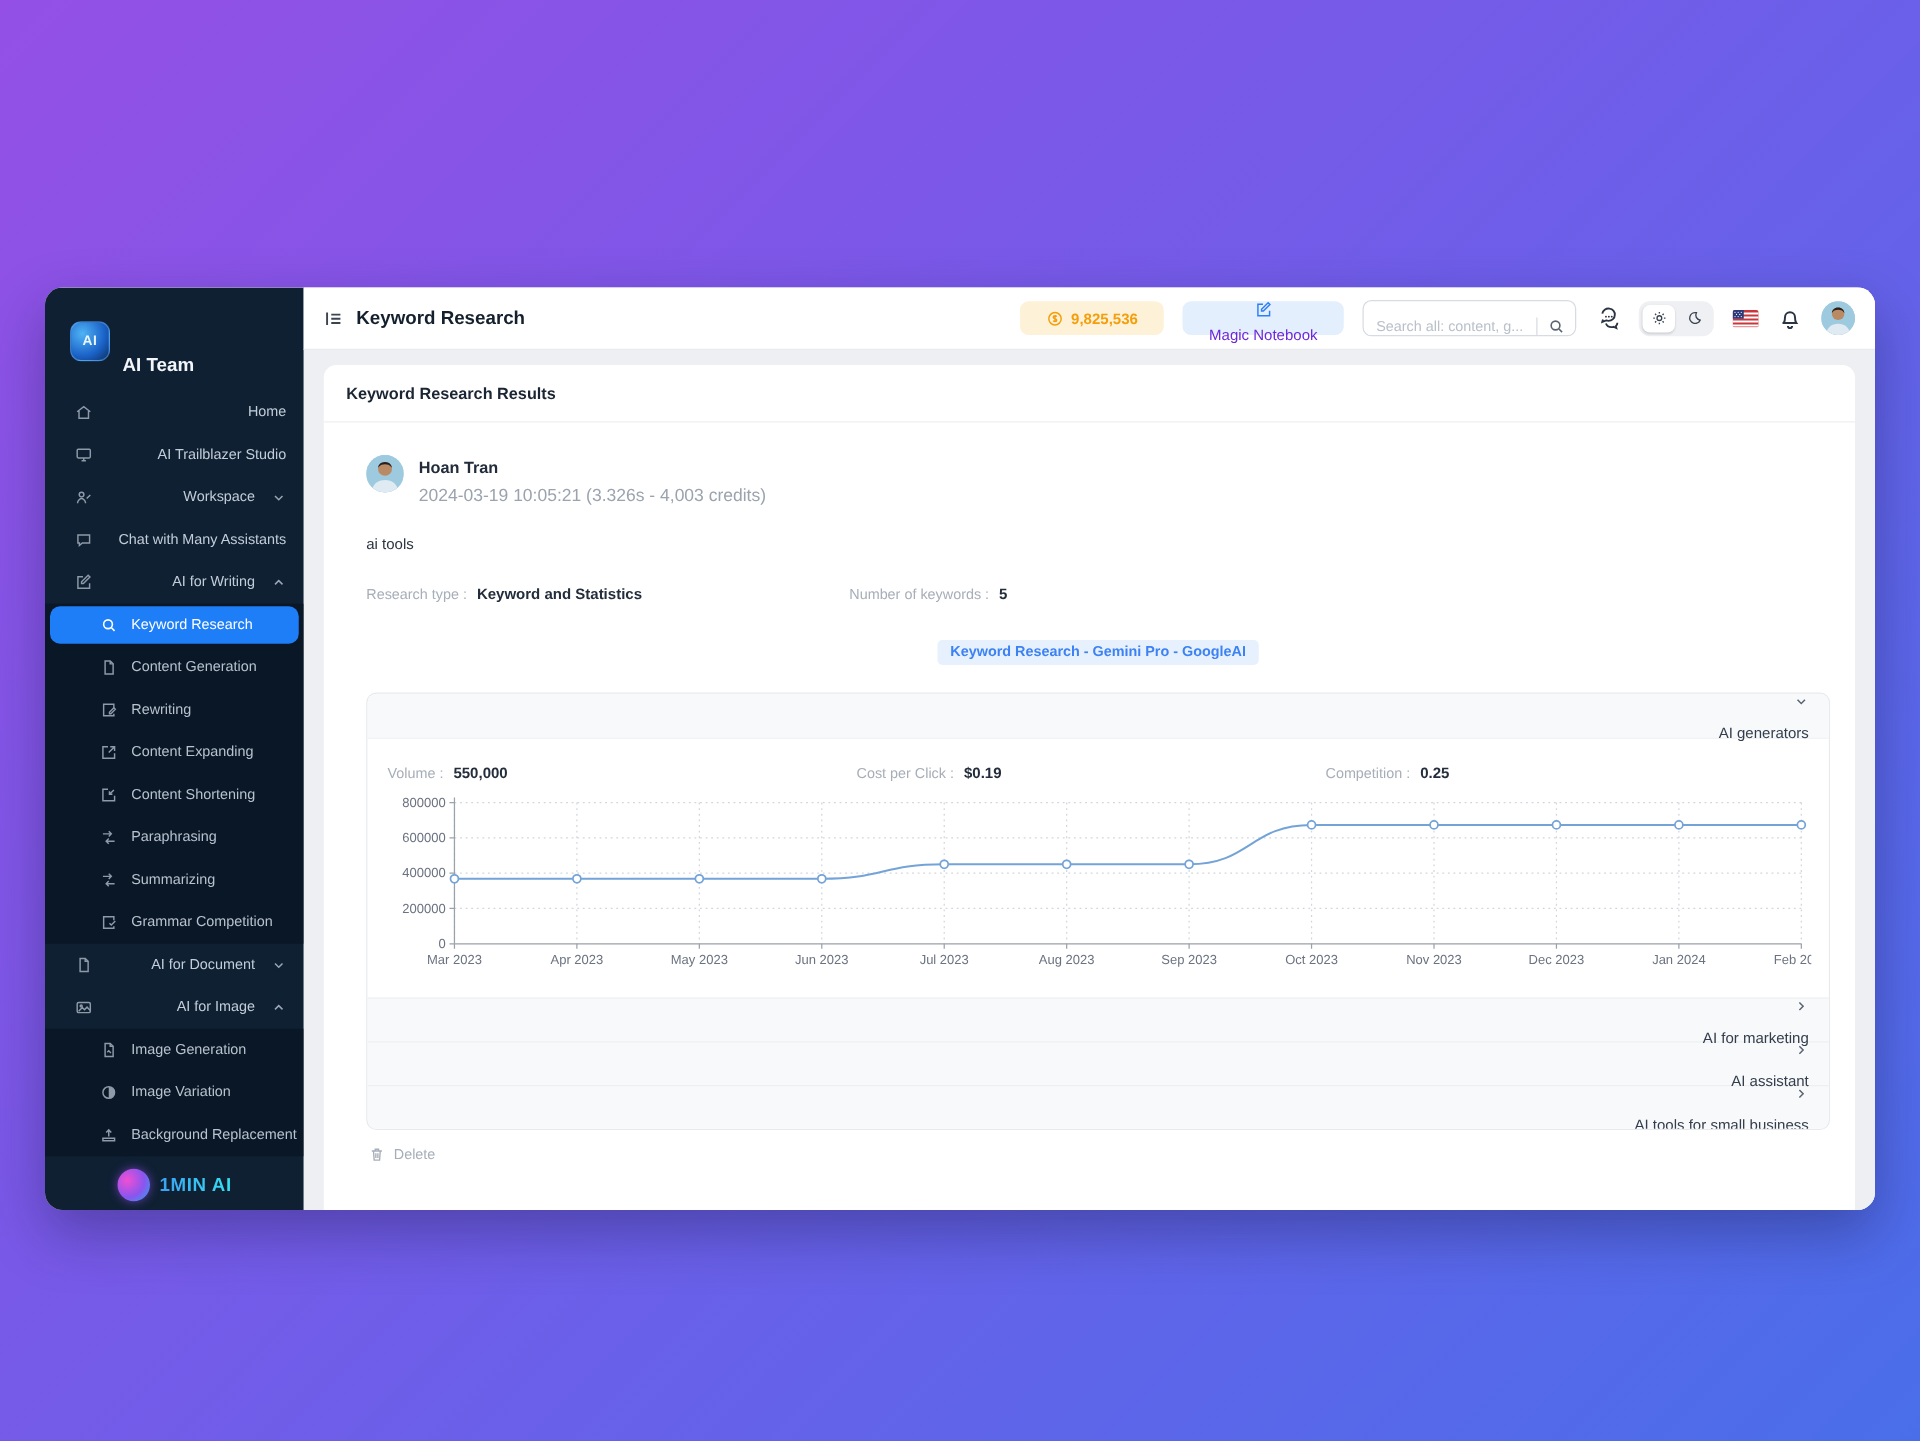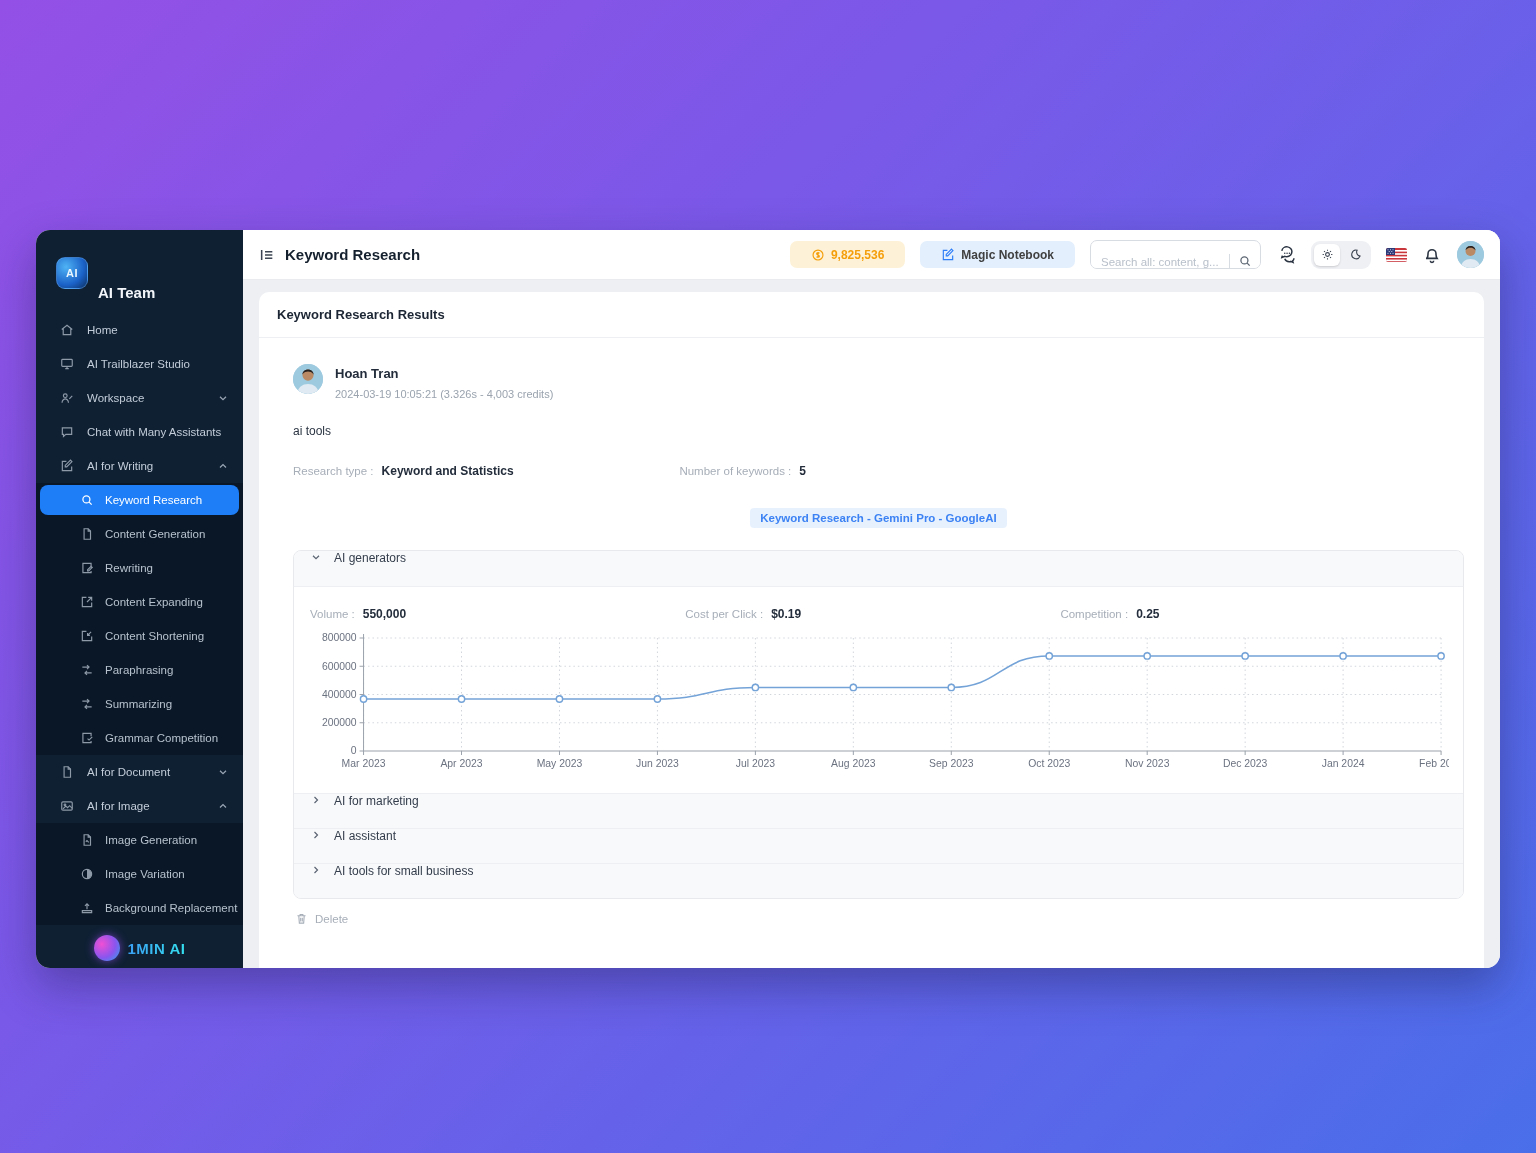--- a/index.html
+++ b/index.html
@@ -27,21 +27,21 @@
     display:flex; align-items:center; justify-content:center;
     color:#eaf6ff; font-size:11px; font-weight:bold; letter-spacing:.5px;
     border:1px solid rgba(120,190,255,.4);
   }
   .app-name { color:#f2f6fa; font-size:15px; font-weight:bold;margin-top:40px; }
   .nav { display:flex; flex-direction:column; }
   .nav-item {
     height:34px; display:flex; align-items:center; gap:13px; padding:0 14px 0 24px;
     cursor:pointer; color:#c3cdd9; white-space:nowrap;
   }
-  .nav-item .nlabel { flex:1; overflow:hidden; text-overflow:ellipsis; }
+  .nav-item .nlabel { flex:1; overflow:hidden; text-overflow:ellipsis;text-align:right; }
   .submenu { background:#0a1726; display:flex; flex-direction:column; }
   .sub-item {
     height:34px; display:flex; align-items:center; gap:11px; padding:0 14px 0 44px;
     cursor:pointer; color:#b7c2ce; white-space:nowrap;
   }
   .sub-item.active {
     background:#1e7ef7; color:#fff; border-radius:8px; margin:2px 4px; height:30px;
     padding-left:40px; justify-content:flex-start;
   }
   .sub-item.active .ic { color:#fff; }
@@ -66,21 +66,21 @@
   .topbar {
     height:50px; background:#fff; border-bottom:1px solid #e9ebef;
     display:flex; align-items:center; padding:0 16px; gap:14px; flex:none;
   }
   .tb-title { display:flex; align-items:center; gap:10px; font-size:15px; font-weight:bold; color:#15202e; }
   .tb-title .ic { width:16px; height:16px; color:#3b4452; }
   .tb-right { margin-left:auto; display:flex; align-items:center; gap:15px; }
   .pill { display:flex; align-items:center; gap:6px; height:27px; padding:0 21px; border-radius:7px; font-size:12px; font-weight:bold; cursor:pointer; }
   .pill-credits { background:#fdf2d7; color:#f59e0b; }
   .pill-credits .ic { color:#f59e0b; width:14px; height:14px; }
-  .pill-magic { background:#e3effd; color:#404040; font-weight:bold; }
+  .pill-magic { background:#e3effd; color:#6d28d9; font-weight:normal;flex-direction:column; }
   .pill-magic .ic { color:#2e7ef7; width:14px; height:14px; }
   .searchbox { display:flex; align-items:flex-end; height:29px; border:1px solid #d7dbe2; border-radius:7px; overflow:hidden; background:#fff; }
   .searchbox input { border:none; outline:none; width:138px; padding:0 10px; font-size:11.5px; color:#374151; font-family:"Liberation Sans",sans-serif; }
   .searchbox input::placeholder { color:#b9c0ca; }
   .search-btn { width:31px; display:flex; align-items:center; justify-content:center; border-left:1px solid #d7dbe2; cursor:pointer; background:#fff; }
   .search-btn .ic { width:14px; height:14px; color:#5b6572; }
   .tb-icon { width:20px; height:20px; color:#2b3442; cursor:pointer; }
   .theme-toggle { display:flex; background:#eef0f3; border-radius:9px; padding:3px; gap:2px; }
   .theme-seg { width:26px; height:22px; border-radius:6px; display:flex; align-items:center; justify-content:center; cursor:pointer; color:#3a4350; }
   .theme-seg.active { background:#fff; box-shadow:0 1px 2px rgba(0,0,0,.15); }
@@ -88,32 +88,32 @@
   .flag { width:21px; height:14px; border-radius:2px; overflow:hidden; flex:none; cursor:pointer; }
   .avatar { border-radius:50%; overflow:hidden; flex:none; cursor:pointer; background:#a9cfe2; }
   .avatar svg { display:block; }
   
   .content { flex:1; padding:12px 16px 0; min-height:0; }
   .card { background:#fff; border-radius:10px 10px 0 0; height:100%; display:flex; flex-direction:column; }
   .card-header { padding:15px 18px; font-size:13px; font-weight:bold; color:#1b2533; border-bottom:1px solid #edeff2; }
   .card-body { padding:26px 20px 0 34px; flex:1; min-height:0; }
   .user-row { display:flex; gap:12px; align-items:flex-start; }
   .user-name { font-size:13px; font-weight:bold; color:#222c3a; padding-top:2px; }
-  .timestamp { font-size:11px; color:#9aa3ae; margin-top:7px; }
+  .timestamp { font-size:14px; color:#9aa3ae; margin-top:7px; }
   .query { font-size:12px; color:#2a3442; margin:24px 0 0 0; }
   .meta-row { display:flex; margin-top:26px; font-size:11.5px; }
   .meta-col { width:33%; display:flex; gap:8px; align-items:baseline; }
   .meta-label { color:#a7aeb8; }
   .meta-value { color:#232d3b; font-weight:bold; font-size:12px; }
   .badge-row { display:flex; justify-content:center; margin-top:30px; }
   .model-badge { background:#e7f1fd; color:#3c82f4; font-size:11.5px; font-weight:bold; padding:4px 10px; border-radius:4px; cursor:pointer; }
   .acc-group { margin-top:22px; border:1px solid #e7e9ed; border-radius:8px; overflow:hidden; }
   .acc-header {
-    height:35px; display:flex; align-items:flex-start; gap:12px; padding:0 16px;
-    background:#f8f9fb; font-size:12px; color:#333d4b; cursor:pointer; border-top:1px solid #edeff2;
+    height:35px; display:flex; align-items:flex-end; gap:12px; padding:0 16px;
+    background:#f8f9fb; font-size:12px; color:#333d4b; cursor:pointer; border-top:1px solid #edeff2;flex-direction:column;
   }
   .acc-header:first-child { border-top:none; }
   .acc-header .chev { color:#5a6472; }
   .acc-content { background:#fff; padding:14px 14px 6px; border-top:1px solid #edeff2; }
   .stats-row { display:flex; font-size:11.5px; padding:6px 2px 2px; }
   .stat { width:33%; display:flex; gap:8px; align-items:baseline; }
   .delete-row { display:flex; align-items:center; gap:7px; color:#a7aeb8; font-size:11.5px; margin:13px 0 0 2px; cursor:pointer; }
   .delete-row .ic { width:13px; height:13px; color:#a7aeb8; }
   .chart-wrap { margin-top:8px; }
 </style>

